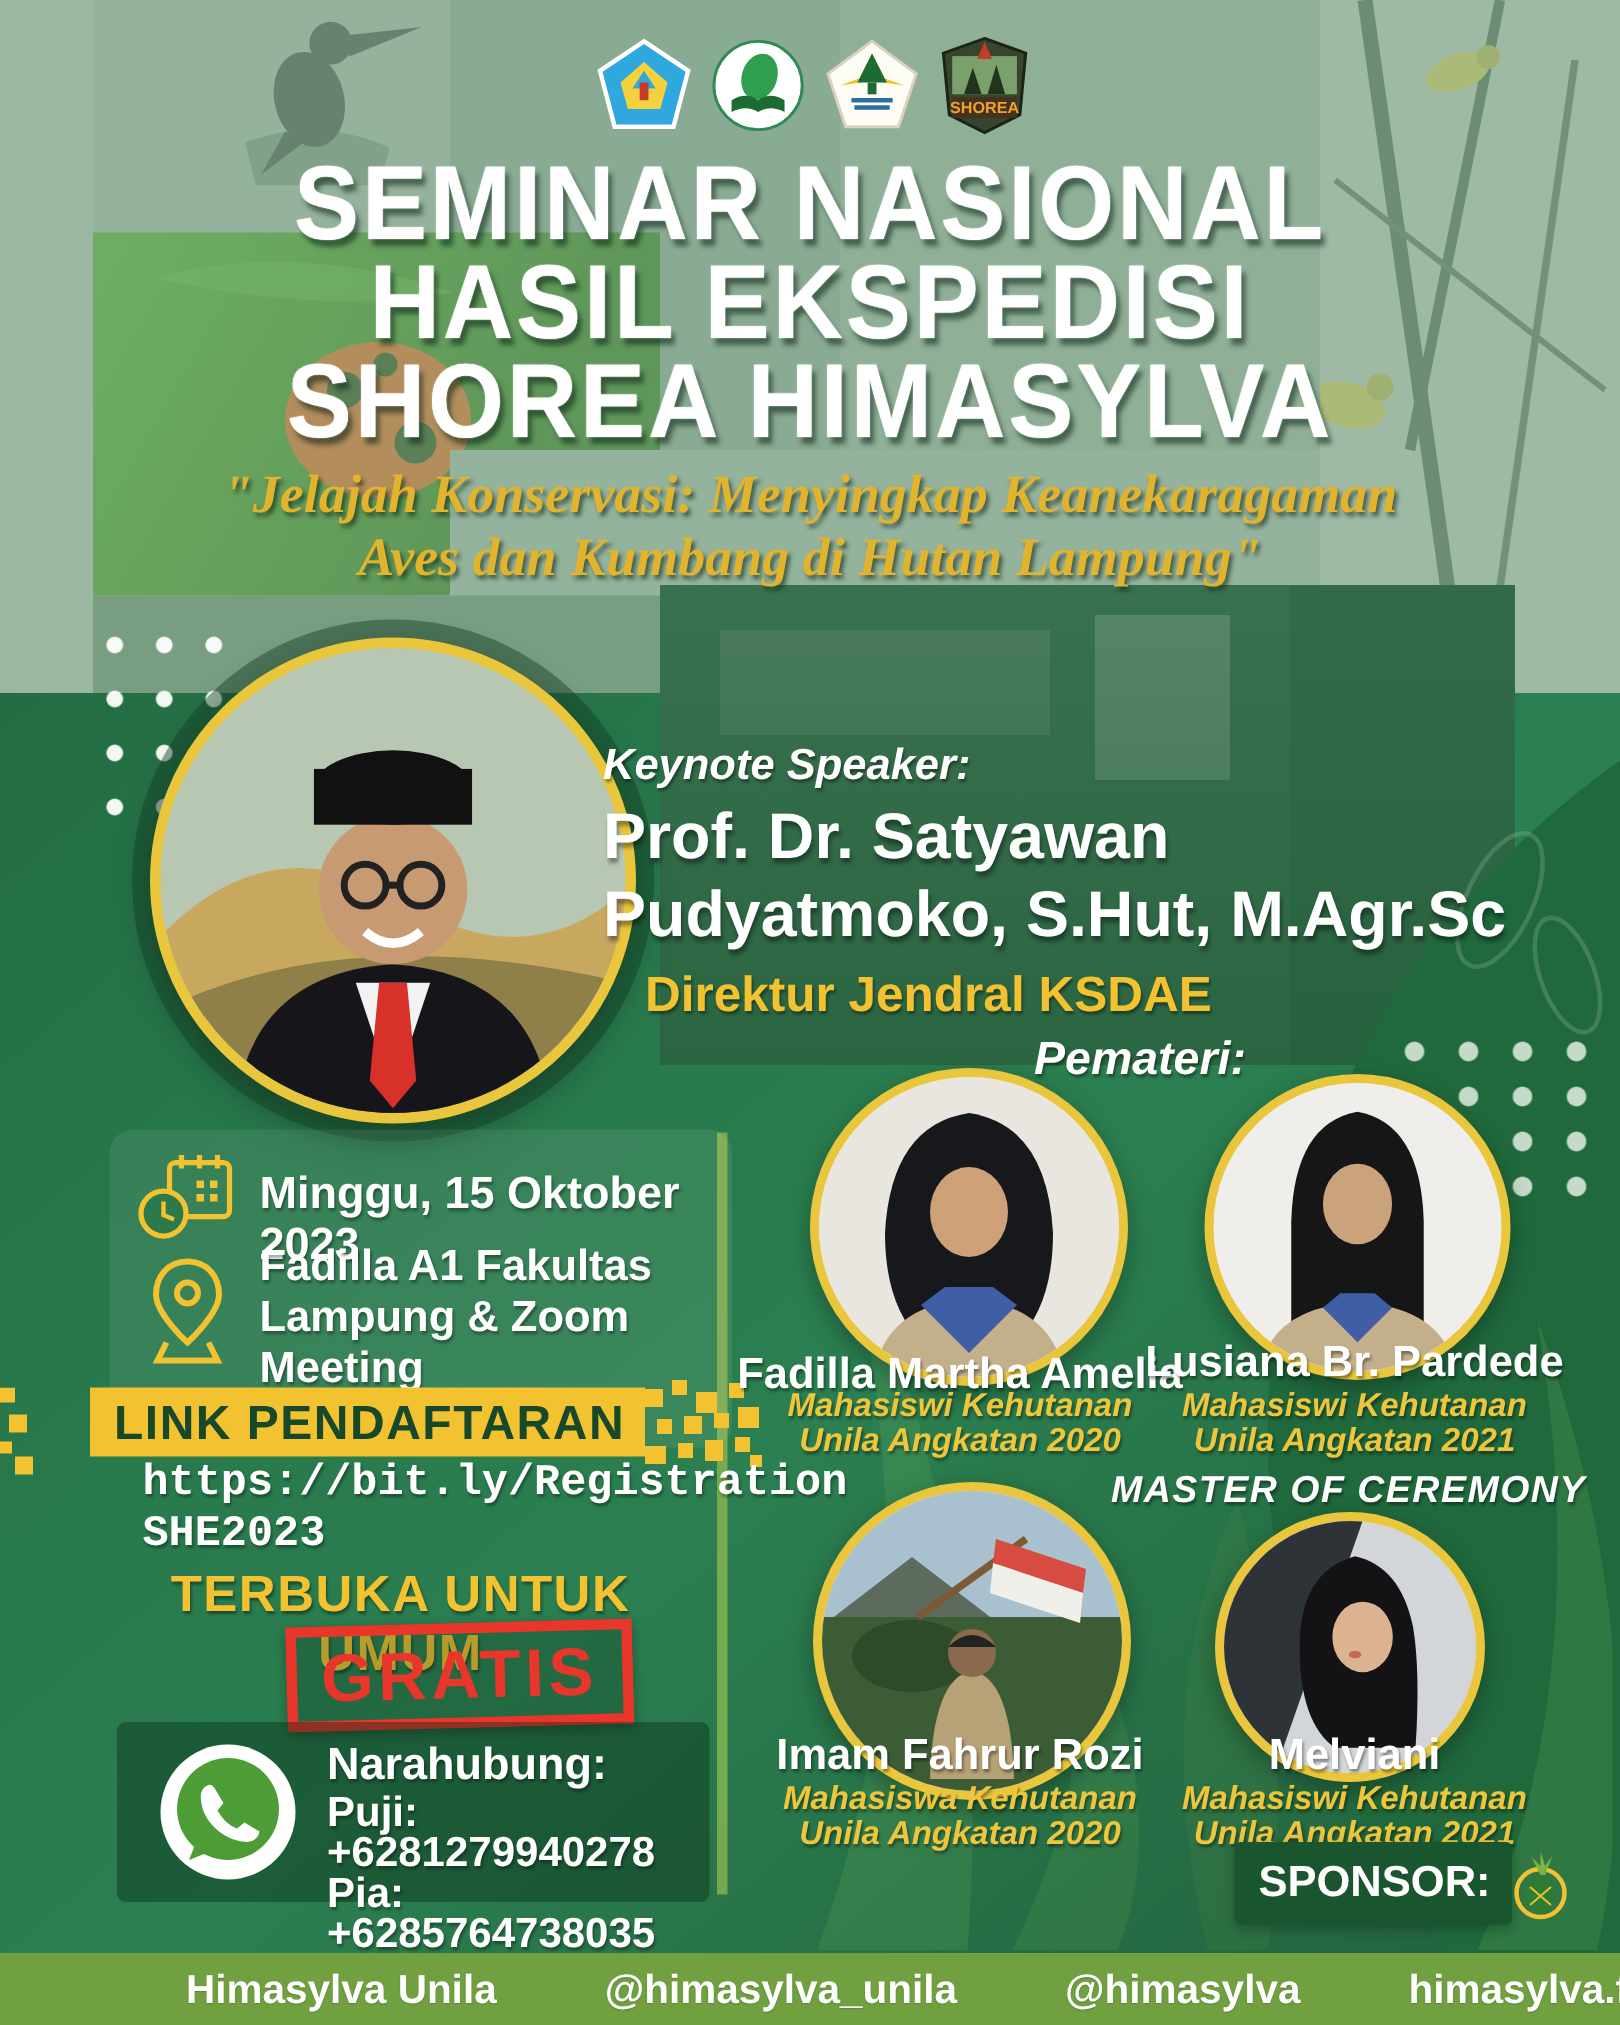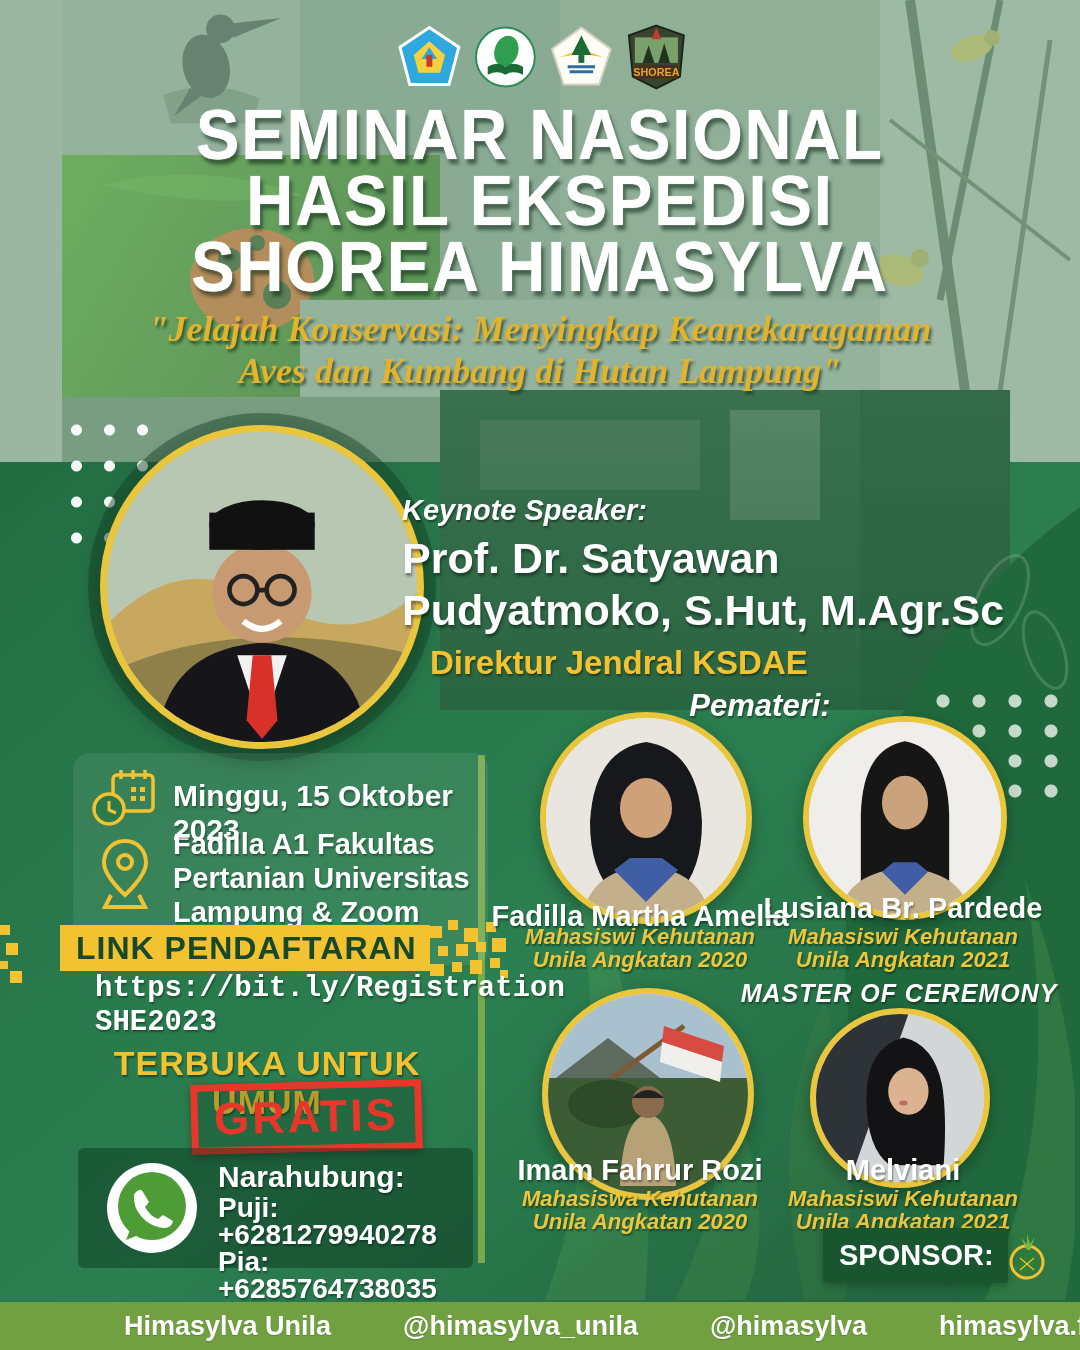--- a/index.html
+++ b/index.html
@@ -218,21 +218,20 @@
       <polyline points="18,34 18,43 25,46" fill="none" stroke="#f2c230" stroke-width="3"></polyline>
     </svg>
     <div class="info-text" style="left:100px;top:26px;font-size:30px;">Minggu, 15 Oktober 2023</div>
     <svg class="abs" style="left:24px;top:84px;width:56px;height:74px;" viewBox="0 0 56 74">
       <path d="M28,4 C15,4 7,14 7,26 c0,13 21,32 21,32 s21,-19 21,-32 C49,14 41,4 28,4 Z" fill="none" stroke="#f2c230" stroke-width="4"></path>
       <circle cx="28" cy="25" r="7" fill="none" stroke="#f2c230" stroke-width="4"></circle>
       <polyline points="14,58 8,70 48,70 42,58" fill="none" stroke="#f2c230" stroke-width="4"></polyline>
     </svg>
     <div class="info-text" style="left:100px;top:74px;font-size:29px;line-height:34px;">
       <div>Fadilla A1 Fakultas</div>
-      <div>Pertanian Universitas</div>
       <div>Lampung &amp; Zoom Meeting</div>
     </div>
   </div>
 
   <div class="abs banner">
     <span>LINK PENDAFTARAN</span>
   </div>
   <svg class="abs" style="left:430px;top:920px;width:80px;height:60px;" viewBox="0 0 80 60">
     <g fill="#f2c230">
       <rect x="0" y="6" width="12" height="12"></rect>

